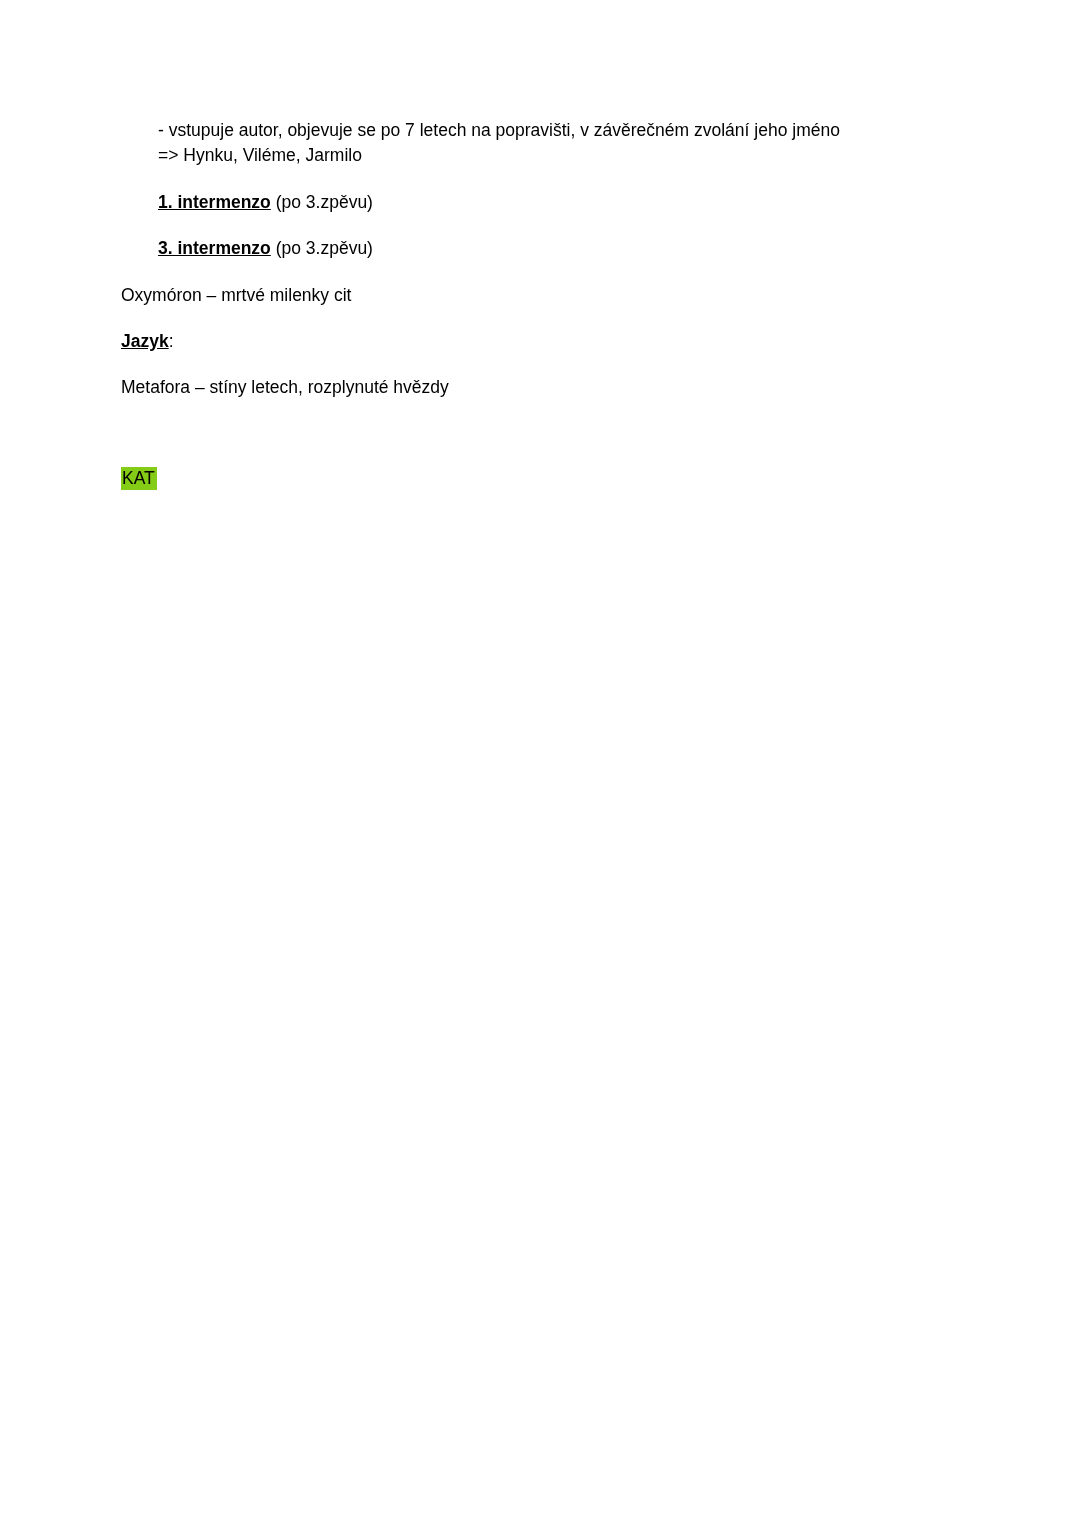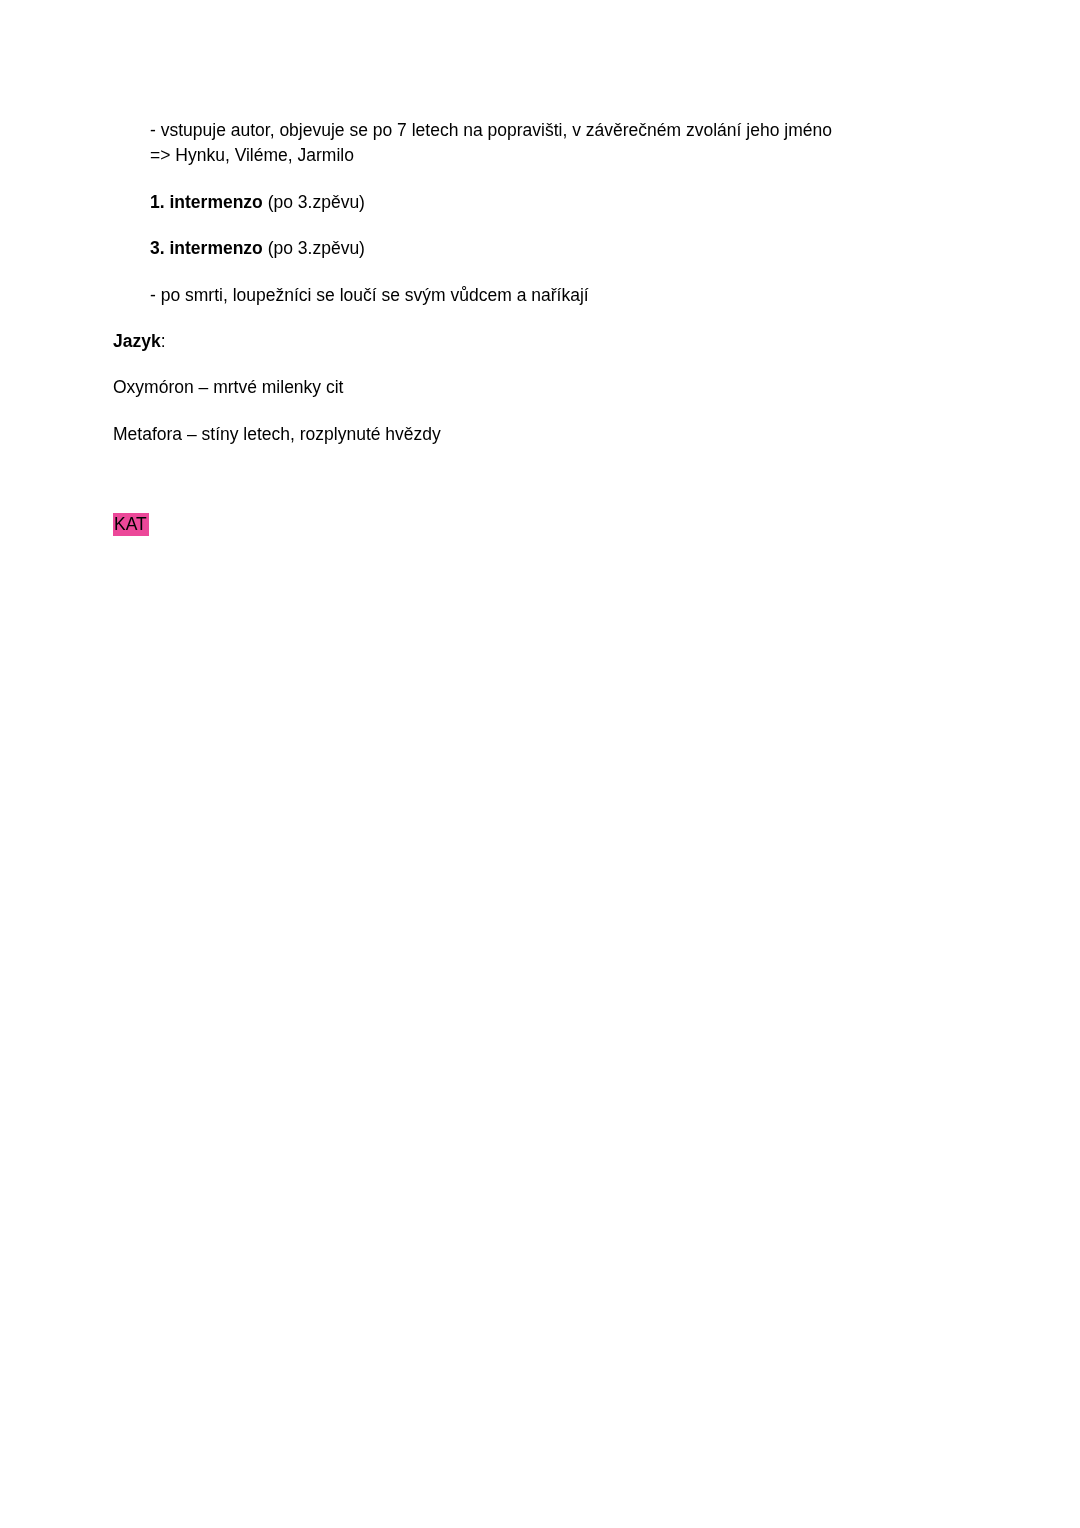--- a/index.html
+++ b/index.html
@@ -12,35 +12,36 @@
     width: 1080px;
     height: 1528px;
     background: #ffffff;
     margin: 0 auto;
     box-sizing: border-box;
     font-family: "Liberation Sans", sans-serif;
     color: #000000;
   }
   .content {
     position: absolute;
-    left: 113px;
+    left: 121px;
     top: 118px;
     width: 830px;
   }
   .para {
     font-size: 17.5px;
     line-height: 1.45;
     margin: 0 0 21px 0;
     color: #000000;
   }
   .indent {
     padding-left: 37px;
   }
   .para b {
     font-weight: bold;
+    text-decoration: underline;
   }
   .spacer {
     height: 44px;
   }
   .highlight {
     background-color: #ffff00;
     padding: 1px 2px 2px 1px;
   }
 </style>
 </head>
@@ -57,37 +58,34 @@
 
     <p class="para indent">
       <b>1. intermenzo</b><span> (po 3.zpěvu)</span>
     </p>
 
 
     <p class="para indent">
       <b>3. intermenzo</b><span> (po 3.zpěvu)</span>
     </p>
 
-    <p class="para indent">
-      <span>- po smrti, loupežníci se loučí se svým vůdcem a naříkají</span>
+
+    <p class="para">
+      <span>Oxymóron – mrtvé milenky cit</span>
     </p>
 
     <p class="para">
       <b>Jazyk</b><span>:</span>
-    </p>
-
-    <p class="para">
-      <span>Oxymóron – mrtvé milenky cit</span>
     </p>
 
     <p class="para">
       <span>Metafora – stíny letech, rozplynuté hvězdy</span>
     </p>
 
     <div class="spacer"></div>
 
 
     <p class="para">
-      <span class="highlight" style="background-color: #ec4899; text-align: right;">KAT</span>
+      <span class="highlight" style="background-color: #84cc16; text-align: right;">KAT</span>
     </p>
 
   </div>
 </div>
 
 </body></html>

